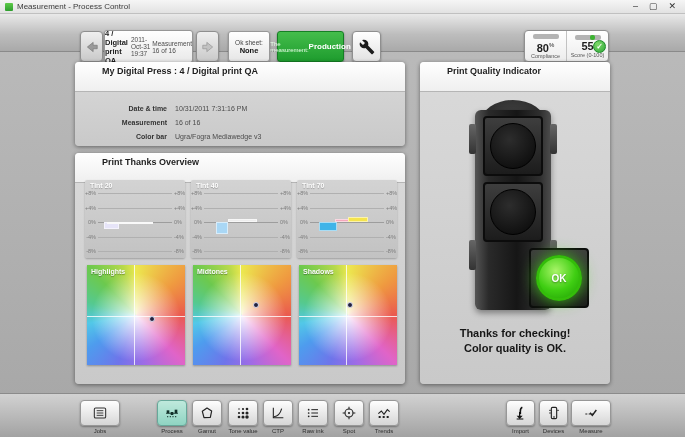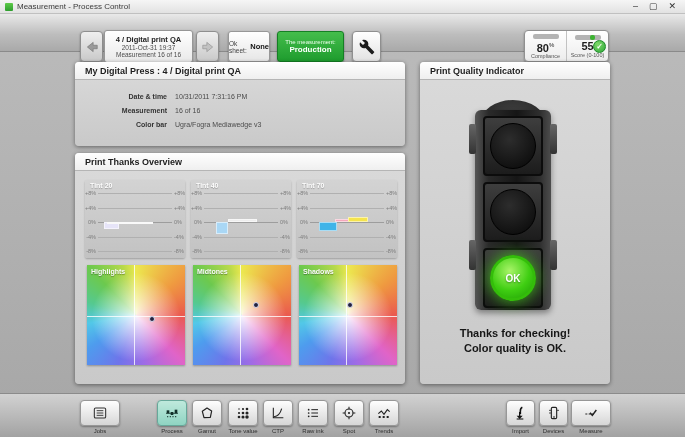--- a/index.html
+++ b/index.html
@@ -19,33 +19,33 @@
 
   
   .toolbar { position:absolute; left:0; top:14px; width:685px; height:38px;
     background:linear-gradient(#e9e9e9,#bdbdbd 55%,#a9a9a9);
     border-bottom:1px solid #8a8a8a; }
   .tb-btn { position:absolute; border:1px solid #8f8f8f; border-radius:4px;
     background:linear-gradient(#efefef,#c9c9c9); box-shadow:0 1px 2px rgba(0,0,0,.35);
     display:flex; align-items:center; justify-content:center; }
   .nav-info { position:absolute; left:104px; top:16px; width:89px; height:33px;
     background:linear-gradient(#ffffff,#e9e9e9); border:1px solid #979797; border-radius:3px;
-    display:flex; flex-direction:column; justify-content:center; align-items:center;
+    display:flex; flex-direction:row; justify-content:center; align-items:center;
     box-shadow:0 1px 2px rgba(0,0,0,.35); }
   .nav-info .l1 { font-size:7.5px; font-weight:bold; color:#1c1c1c; }
   .nav-info .l2 { font-size:6.5px; color:#4c4c4c; }
   .oksheet { position:absolute; left:228px; top:17px; width:42px; height:31px;
     background:linear-gradient(#ffffff,#e6e6e6); border:1px solid #979797; border-radius:3px;
-    display:flex; flex-direction:row; justify-content:center; align-items:center;
-    box-shadow:0 1px 2px rgba(0,0,0,.35); }
+    display:flex; flex-direction:column; justify-content:center; align-items:center;
+    box-shadow:0 1px 2px rgba(0,0,0,.35);text-align:right; }
   .oksheet .cap { font-size:6.5px; color:#444; }
   .oksheet .val { font-size:7.5px; font-weight:bold; color:#111; }
   .production { position:absolute; left:277px; top:17px; width:67px; height:31px;
     background:linear-gradient(#44bd4b,#1e9c2e); border:1px solid #157f24; border-radius:3px;
-    display:flex; flex-direction:column; justify-content:center; align-items:center;
+    display:flex; flex-direction:row; justify-content:center; align-items:center;
     box-shadow:0 1px 2px rgba(0,0,0,.4); }
   .production .cap { font-size:6px; color:#eaffea; }
   .production .val { font-size:8px; font-weight:bold; color:#fff; }
   .metrics { position:absolute; left:524px; top:16px; width:85px; height:32px;
     background:linear-gradient(#ffffff,#ececec); border:1px solid #909090; border-radius:4px;
     box-shadow:0 1px 2px rgba(0,0,0,.35); display:flex; }
   .metric { flex:1; position:relative; display:flex; flex-direction:column;
     align-items:center; justify-content:center; padding-top:1px; }
   .metric + .metric { border-left:1px solid #c2c2c2; }
   .metric .bar { width:26px; height:5px; border-radius:2px; background:#b3b3b3;
@@ -56,23 +56,23 @@
   .metric .num sup { font-size:6px; font-weight:normal; }
   .metric .cap { font-size:5.5px; color:#555; }
   .check-circle { position:absolute; right:2px; top:9px; width:13px; height:13px;
     border-radius:50%; background:radial-gradient(circle at 35% 30%,#7fd96a,#2fa93a);
     border:1px solid #1d8a2a; color:#fff; font-size:8px; line-height:12px;
     text-align:center; font-weight:bold; }
 
   
   .panel { position:absolute; background:linear-gradient(#dadada,#c9c9c9);
     border-radius:4px; box-shadow:0 1px 4px rgba(0,0,0,.45); }
-  .panel-header { height:18px; background:linear-gradient(#ffffff,#efefef);
+  .panel-header { height:30px; background:linear-gradient(#ffffff,#efefef);
     border-bottom:1px solid #b5b5b5; border-radius:4px 4px 0 0;
-    font-size:9px; font-weight:bold; color:#1e1e1e; line-height:18px; padding-left:10px; }
+    font-size:9px; font-weight:bold; color:#1e1e1e; line-height:18px; padding-left:27px; }
 
   
   .job-rows { padding-top:9px; }
   .job-row { display:flex; height:14px; align-items:center; }
   .job-row .lbl { width:100px; text-align:right; font-size:7px; font-weight:bold;
     color:#333; padding-right:8px; }
   .job-row .val { font-size:7px; color:#4a4a4a; }
 
   
   .tint-chart { position:absolute; top:27px; width:100px; height:78px;
@@ -327,21 +327,21 @@
   <div class="tl-ear" style="left:130px;top:62px;"></div>
   <div class="tl-ear" style="left:49px;top:178px;"></div>
   <div class="tl-ear" style="left:130px;top:178px;"></div>
 
   <div class="tl-cell" style="top:54px;">
     <div class="tl-lamp"></div>
   </div>
   <div class="tl-cell" style="top:120px;">
     <div class="tl-lamp"></div>
   </div>
-  <div class="tl-cell" style="top:186px;">
+  <div class="tl-cell" style="top:186px;margin-left:46px;">
     <div class="tl-lamp green">
       <span class="tl-ok">OK</span>
     </div>
   </div>
 
   <div class="tl-message">
     <div>Thanks for checking!</div>
     <div>Color quality is OK.</div>
   </div>
 </div>

